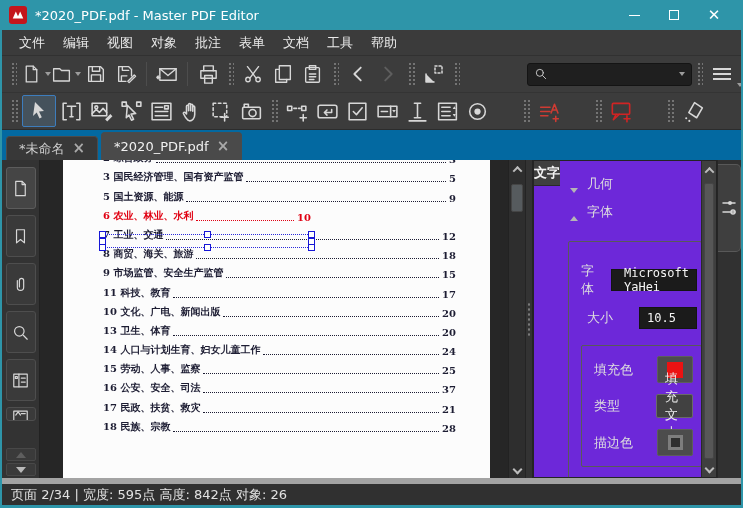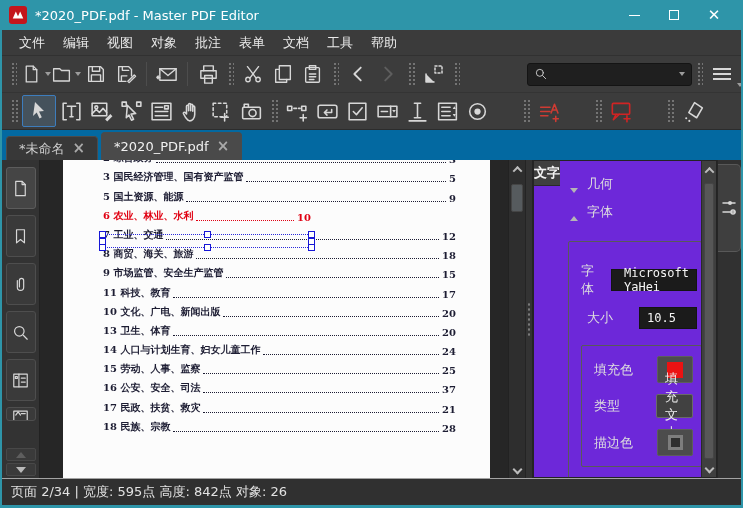--- a/index.html
+++ b/index.html
@@ -124,21 +124,21 @@
   .swatch-stroke{ width:15px; height:15px; border:3px solid #7d7d7d; background:#2e2e2e; }
   .panel-scroll{ right:0; width:15px; background:#3f3f3f; border-left:1px solid #2a2a2a; }
   .panel-thumb{ top:22px; bottom:18px; background:#575757; }
 
   
   .rail{ width:24px; background:#313131; border-left:1px solid #262626; position:relative; flex:none; }
   .rail-tab{ position:absolute; top:4px; left:0; width:23px; height:88px; background:#3f3f3f; border:1px solid #585858; border-left:none;
     border-radius:0 5px 5px 0; display:flex; align-items:center; justify-content:center; }
 
   
-  .statusbar{ height:27px; background:#303030; border-top:1px solid #a3a3a3; color:#e2e2e2; font-size:13px;
+  .statusbar{ height:27px; background:#303030; border-top:6px solid #a3a3a3; color:#e2e2e2; font-size:13px;
     display:flex; align-items:center; padding:0 9px; flex:none; }
 </style>
 </head>
 <body>
 
 <div class="window">
 
   <div class="titlebar">
     <span class="logo">
       <svg width="14" height="14" viewBox="0 0 16 16">

